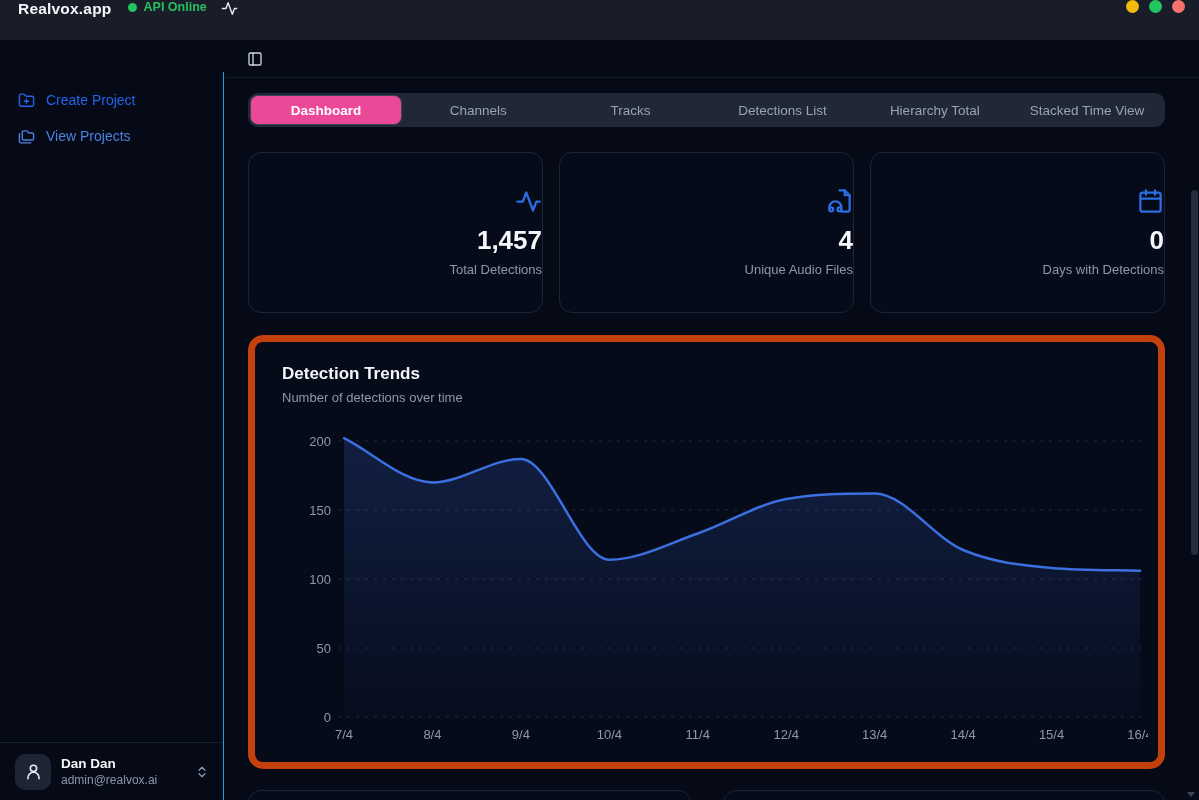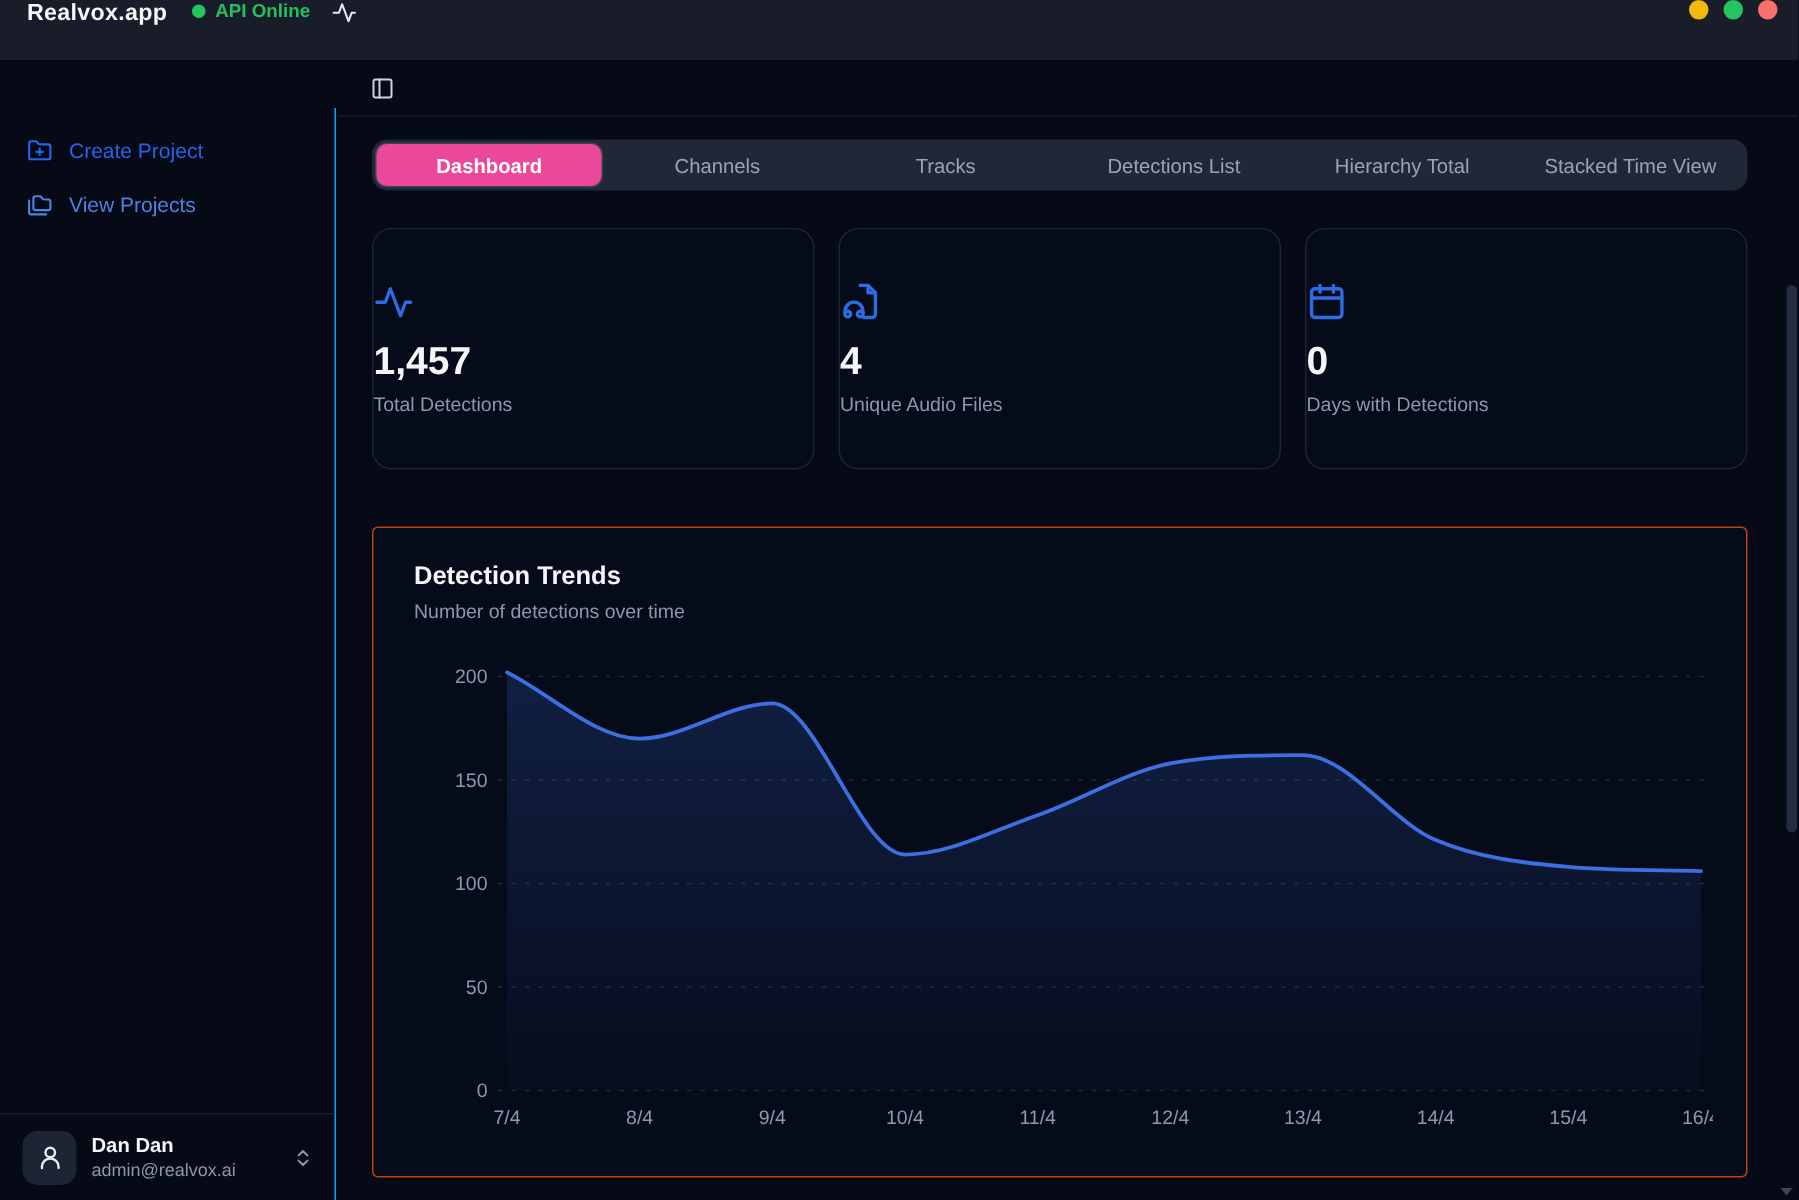--- a/index.html
+++ b/index.html
@@ -47,29 +47,29 @@
   .tabbar { margin-top:14px; width:917px; height:34px; background:#202837; border-radius:10px;
     display:flex; padding:2px; }
   .tab { flex:1; display:flex; align-items:center; justify-content:center;
     color:#98a3b5; font-size:13.5px; cursor:pointer; border-radius:8px;
     border:1px solid transparent; }
   .tab.active { background:#ec4899; border:1px solid #3b4558; color:#ffffff; font-weight:700; }
 
   
   .stats-row { margin-top:25px; display:flex; gap:16px; width:917px; }
   .stat-card { flex:1; height:161px; background:#060b1a; border:1px solid #1b2539;
-    border-radius:13px; display:flex; flex-direction:column; align-items:flex-start;
+    border-radius:13px; display:flex; flex-direction:column; align-items:flex-end;
     justify-content:center; }
   .stat-icon { color:#2e6ce2; display:flex; margin-bottom:11px; }
   .stat-value { color:#f4f6fa; font-size:26px; font-weight:700; line-height:1.1; }
   .stat-label { color:#8d98ac; font-size:13px; margin-top:7px; }
 
   
-  .chart-card { position:relative; margin-top:38px; width:917px; height:434px;
-    background:#060b1a; border:1px solid #c2410c; border-radius:4px; }
+  .chart-card { position:relative; margin-top:22px; width:917px; height:434px;
+    background:#060b1a; border:7px solid #c2410c; border-radius:15px; }
   .chart-title { position:absolute; left:27px; top:22px; color:#f4f6fa; font-size:17px; font-weight:700; }
   .chart-sub { position:absolute; left:27px; top:48px; color:#8d98ac; font-size:13px; }
   .chart-svg { position:absolute; left:24px; top:85px; }
 
   
   .bottom-row { margin-top:21px; display:flex; gap:32px; width:917px; }
   .bottom-card { flex:1; height:60px; background:#060b1a; border:1px solid #1b2539; border-radius:13px; }
 
   
   .scroll-thumb { position:absolute; right:1px; top:150px; width:7px; height:365px;

